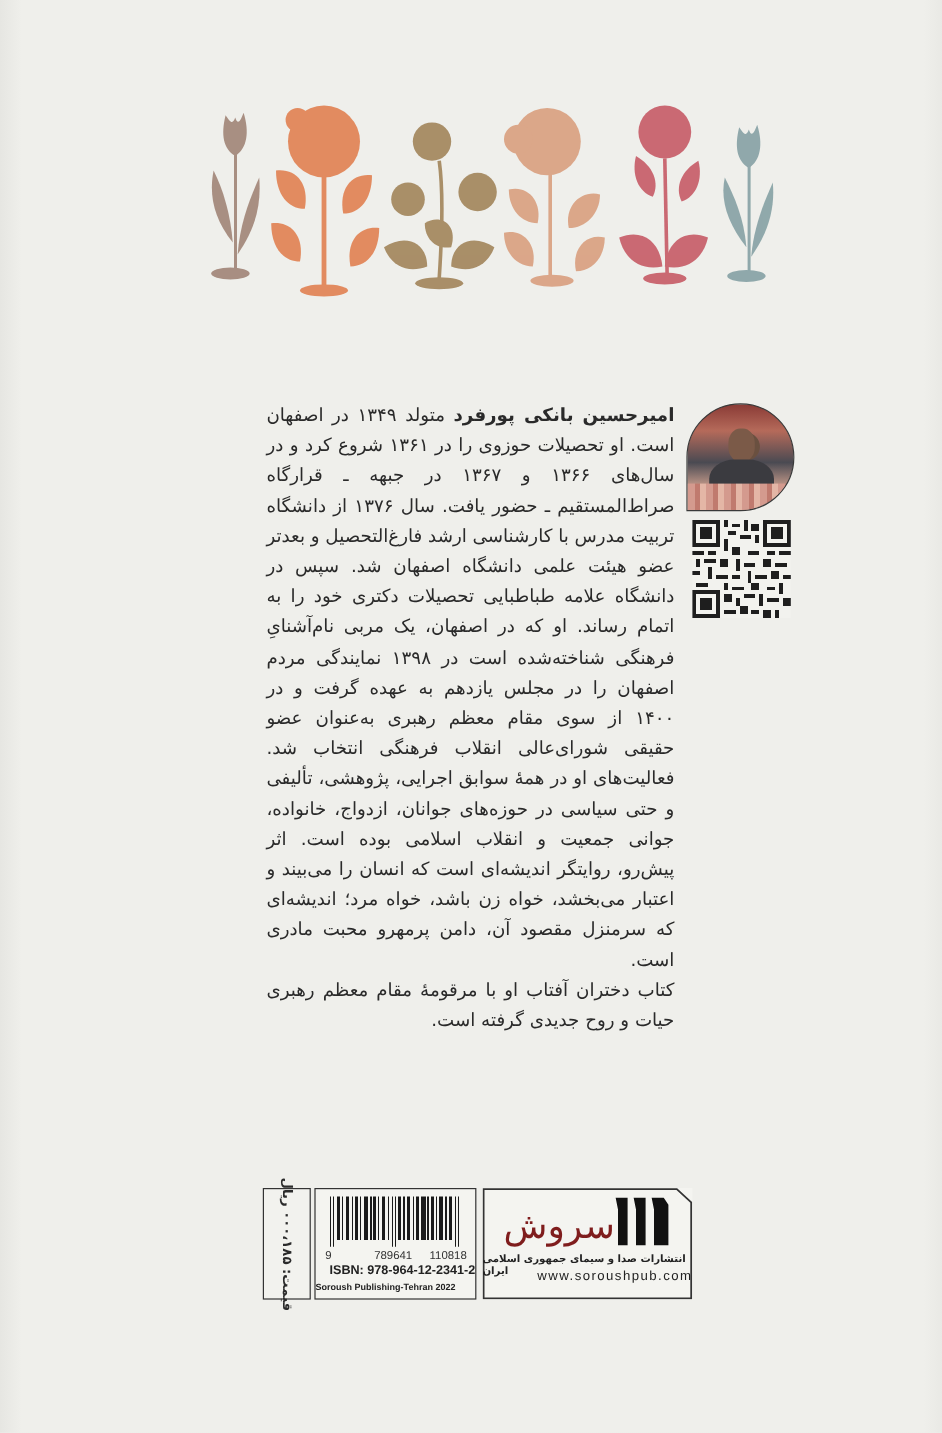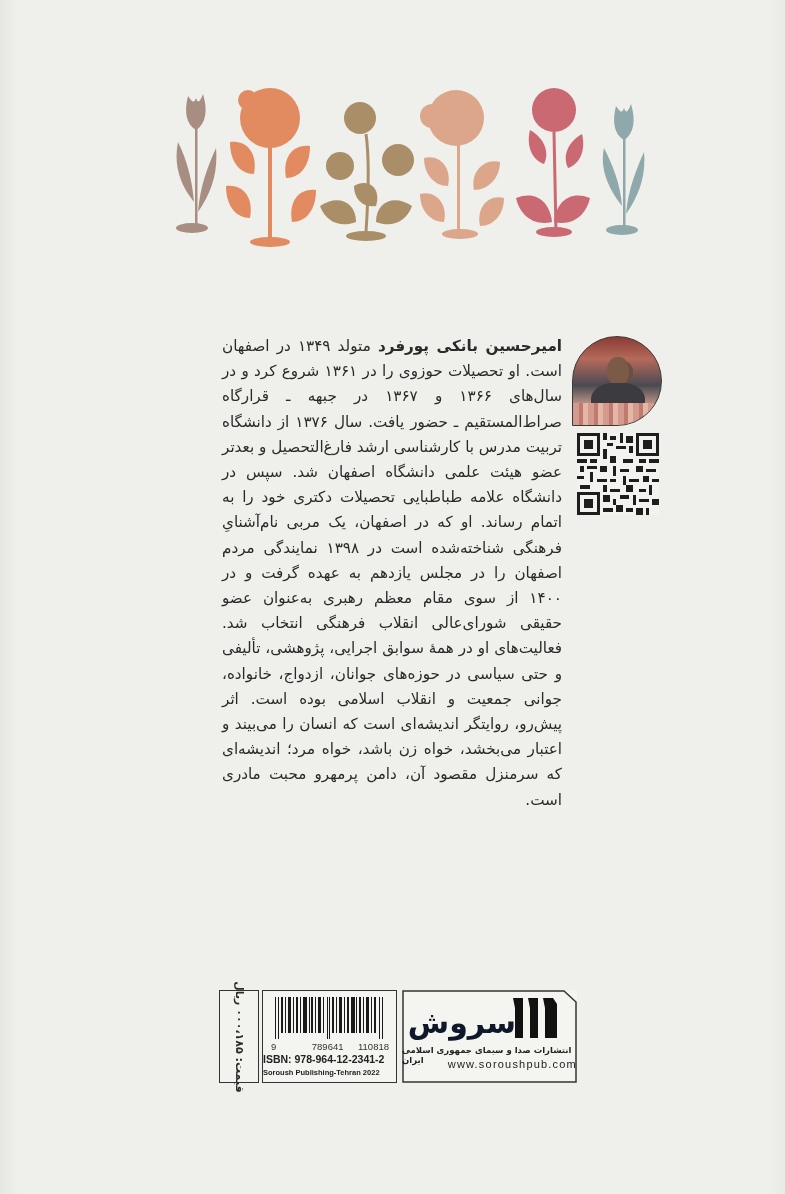--- a/index.html
+++ b/index.html
@@ -67,40 +67,40 @@
   }
   .barcode { position:absolute; left:10px; top:6px; width:112px; height:42px; }
   .barcode svg { width:100%; height:100%; }
   .isbn-digits {
     position:absolute; left:8px; top:50px; width:118px;
     font-family:"Liberation Sans", sans-serif; font-size:9.5px; color:#333;
     display:flex; justify-content:space-between;
   }
   .isbn-digits span:nth-child(2){ margin-left:21px; }
   .isbn-num {
-    position:absolute; left:0; top:62px; width:100%; text-align:left;
+    position:absolute; left:0; top:62px; width:100%; text-align:right;
     font-family:"Liberation Sans", sans-serif; font-weight:bold; font-size:10.5px; color:#222;
   }
   .isbn-pub {
     position:absolute; left:0; top:77px; width:100%; 
     font-family:"Liberation Sans", sans-serif; font-weight:bold; font-size:7.5px; color:#222;
   }
 
   .logo-box {
     position:absolute; left:402px; top:990px; width:175px; height:93px;
     box-sizing:border-box; background:#f4f4f0;
   }
   .logo-box .frame { position:absolute; inset:0; }
   .logo-box .frame svg { width:100%; height:100%; }
   .logo-mark {
     position:absolute; right:18px; top:8px; width:48px; height:40px;
   }
   .logo-word {
     position:absolute; left:14px; top:16px; width:100px; text-align:center;
-    font-size:30px; font-weight:bold; direction:rtl; color:#0f172a; letter-spacing:-1px; line-height:34px;
+    font-size:30px; font-weight:normal; direction:rtl; color:#7f1d1d; letter-spacing:-1px; line-height:34px;
   }
   .logo-sub {
     position:absolute; left:0; top:55px; width:100%; text-align:left;
     direction:rtl; font-size:8.5px; font-weight:bold; color:#222;
   }
   .logo-url {
     position:absolute; left:0; top:68px; width:100%; text-align:right;
     font-family:"Liberation Sans", sans-serif; font-size:11px; letter-spacing:1.2px; color:#222;
   }
 </style>
@@ -231,20 +231,21 @@
           <rect x="12" y="22" width="2" height="2"></rect>
           <rect x="15" y="23" width="2" height="1"></rect>
           <rect x="18" y="23" width="2" height="2"></rect>
           <rect x="21" y="23" width="1" height="2"></rect>
       </g>
     </svg>
   </div>
 
   <div class="bio">
     <p><span class="name">امیرحسین بانکی پورفرد</span><span> متولد ۱۳۴۹ در اصفهان است. او تحصیلات حوزوی را در ۱۳۶۱ شروع کرد و در سال‌های ۱۳۶۶ و ۱۳۶۷ در جبهه ـ قرارگاه صراط‌المستقیم ـ حضور یافت. سال ۱۳۷۶ از دانشگاه تربیت مدرس با کارشناسی ارشد فارغ‌التحصیل و بعدتر عضو هیئت علمی دانشگاه اصفهان شد. سپس در دانشگاه علامه طباطبایی تحصیلات دکتری خود را به اتمام رساند. او که در اصفهان، یک مربی نام‌آشنایِ فرهنگی شناخته‌شده است در ۱۳۹۸ نمایندگی مردم اصفهان را در مجلس یازدهم به عهده گرفت و در ۱۴۰۰ از سوی مقام معظم رهبری به‌عنوان عضو حقیقی شورای‌عالی انقلاب فرهنگی انتخاب شد. فعالیت‌های او در همهٔ سوابق اجرایی، پژوهشی، تألیفی و حتی سیاسی در حوزه‌های جوانان، ازدواج، خانواده، جوانی جمعیت و انقلاب اسلامی بوده است. اثر پیش‌رو، روایتگر اندیشه‌ای است که انسان را می‌بیند و اعتبار می‌بخشد، خواه زن باشد، خواه مرد؛ اندیشه‌ای که سرمنزل مقصود آن، دامن پرمهرو محبت مادری است.</span></p>
+    <p>کتاب دختران آفتاب او با مرقومهٔ مقام معظم رهبری حیات و روح جدیدی گرفته است.</p>
   </div>
 
   <div class="price-box">
     <div class="txt">قیمت: ۰۰۰،۱۸۵ ریال</div>
   </div>
 
   <div class="isbn-box">
     <div class="barcode">
       <svg viewBox="0 0 112 42" preserveAspectRatio="none" shape-rendering="crispEdges">
         <g fill="#1a1a1a">

